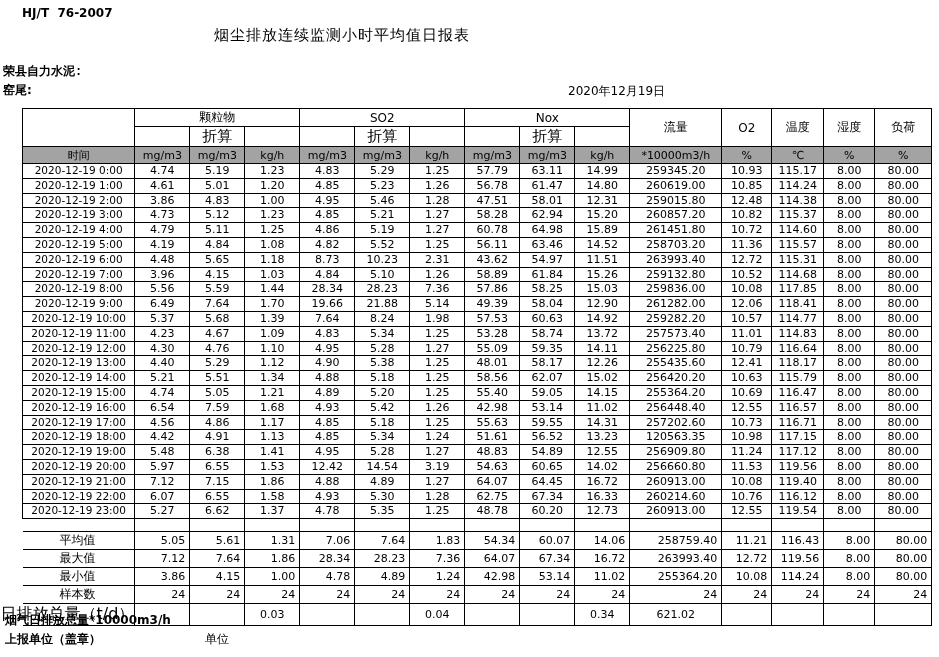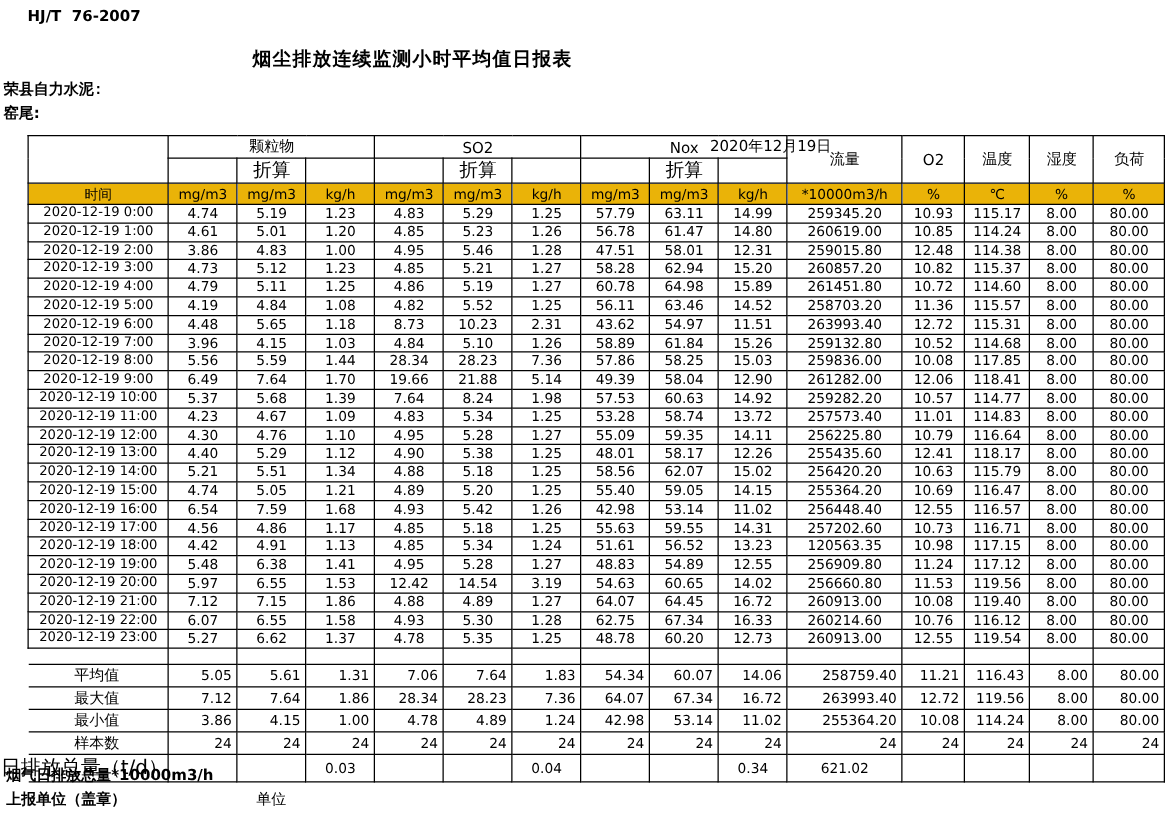--- a/index.html
+++ b/index.html
@@ -2,33 +2,33 @@
 <html><head>
 <meta charset="utf-8">
 <style>
   html,body{margin:0;padding:0;}
   body{
     width:939px;height:657px;background:#ffffff;position:relative;
     font-family:"DejaVu Sans","Liberation Sans",sans-serif;color:#000;
     overflow:hidden;
   }
   .std{position:absolute;left:22px;top:6px;font-size:12px;font-weight:bold;white-space:pre;}
-  .title{position:absolute;left:0;top:26px;width:660px;text-align:center;font-size:15px;font-weight:bold;letter-spacing:1px;margin-top:12px;}
+  .title{position:absolute;left:12px;top:26px;width:660px;text-align:center;font-size:15px;font-weight:normal;letter-spacing:1px;}
   .company{position:absolute;left:3px;top:63px;font-size:12px;font-weight:bold;font-family:Liberation Mono, monospace;}
   .site{position:absolute;left:3px;top:82px;font-size:12px;font-weight:bold;}
-  .date{position:absolute;left:568px;top:83px;font-size:12px;margin-top:26px;}
+  .date{position:absolute;left:568px;top:83px;font-size:12px;}
   table{position:absolute;left:22px;top:108px;border-collapse:collapse;table-layout:fixed;padding-left:48px;}
   th,td{
     border:1px solid #000;padding:0;margin:0;
     font-size:11px;font-weight:normal;text-align:center;vertical-align:middle;
     white-space:nowrap;overflow:hidden;
   }
   tr.h1 th{height:16px;font-size:12px;}
   tr.h2 th{height:13px;font-size:15px;}
-  tr.h3 th{height:16px;background:#eab308;font-size:11px;}
+  tr.h3 th{height:16px;background:#a3a3a3;font-size:11px;}
   tbody tr.data td{height:13.8px;line-height:13.8px;}
   tbody tr.data td.time{font-size:10.5px;}
   tbody tr.spacer td{height:12px;}
   tbody tr.summary td{height:14px;}
   td.no-left{border-left:none;}
   td.sum-label{text-align:center;padding-right:2px;border-left:none;font-size:12px;}
   td.sum-val{text-align:right;padding-right:4px;}
   td.total-label{border-left:none;text-align:right;overflow:visible;font-size:16px;}
   td.total-label .total-label-text{display:inline-block;margin-left:-22px;white-space:nowrap;}
   .flue{position:absolute;left:5px;top:612px;font-size:12px;font-weight:bold;}

